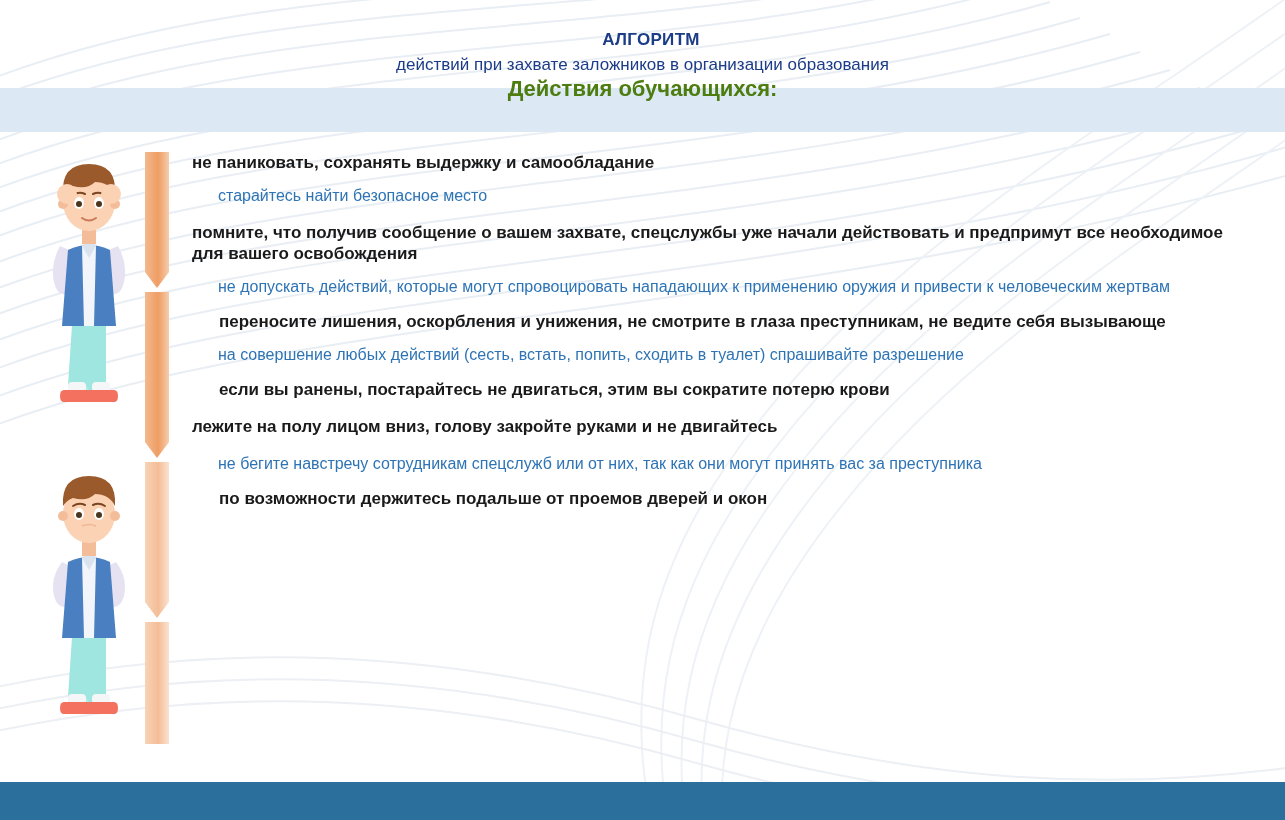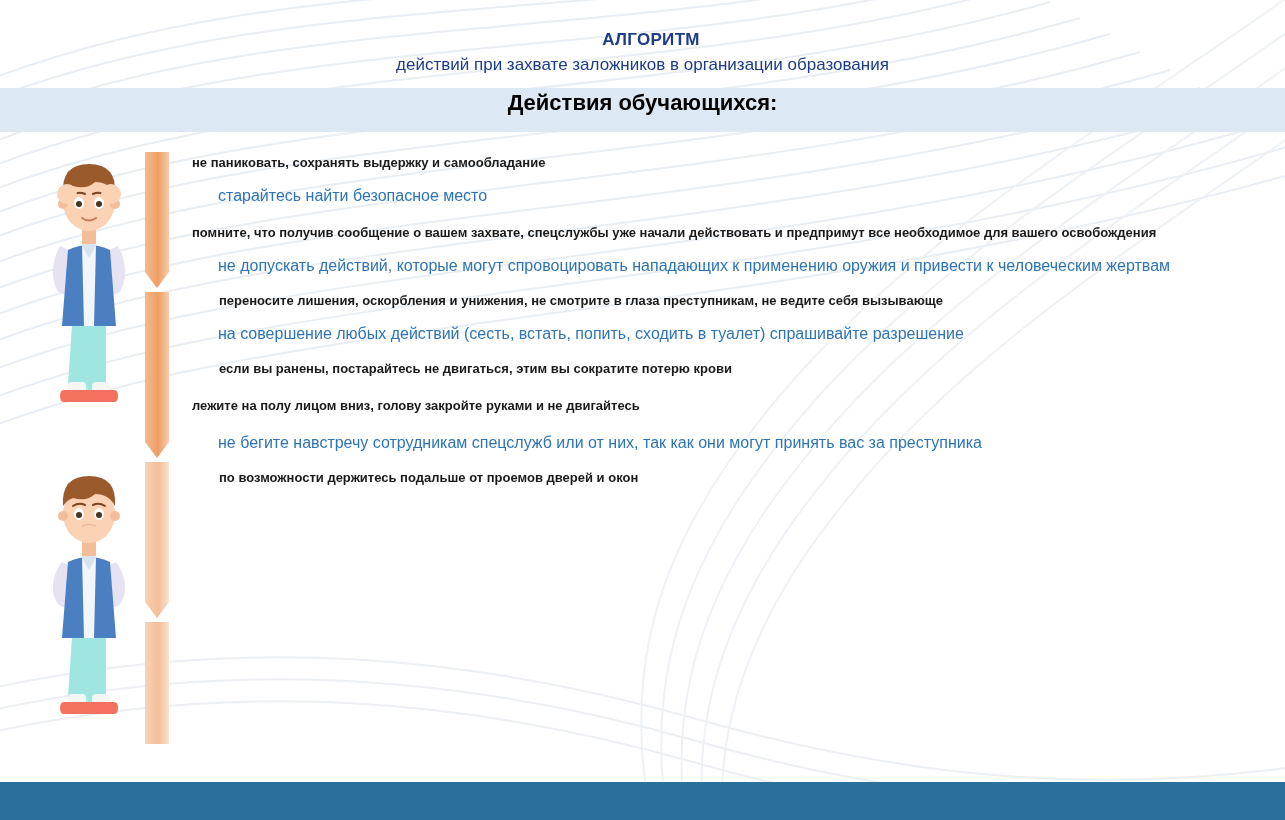--- a/index.html
+++ b/index.html
@@ -55,47 +55,47 @@
   }
   .title-line2 {
     font-size: 17px;
     font-weight: normal;
     color: #1c3c87;
     line-height: 26px;
   }
   .subtitle {
     position: absolute;
     left: 0;
-    top: 90px;
+    top: 76px;
     width: 1285px;
     text-align: center;
     font-size: 22px;
     font-weight: bold;
-    color: #000000;
+    color: #4d7c0f;
     z-index: 3;
   }
   
   .arrow-bar {
     position: absolute;
     left: 145px;
     top: 152px;
     width: 24px;
     height: 592px;
     z-index: 2;
   }
   
   .content {
     position: absolute;
     left: 192px;
     top: 152px;
     width: 1060px;
     z-index: 2;
   }
   .item-main {
-    font-size: 13px;
+    font-size: 17px;
     font-weight: bold;
     color: #1a1a1a;
     line-height: 21px;
     margin: 0 0 6px 0;
   }
   .item-sub {
     font-size: 16px;
     color: #2e74b5;
     line-height: 21px;
     margin: 0 0 10px 26px;

